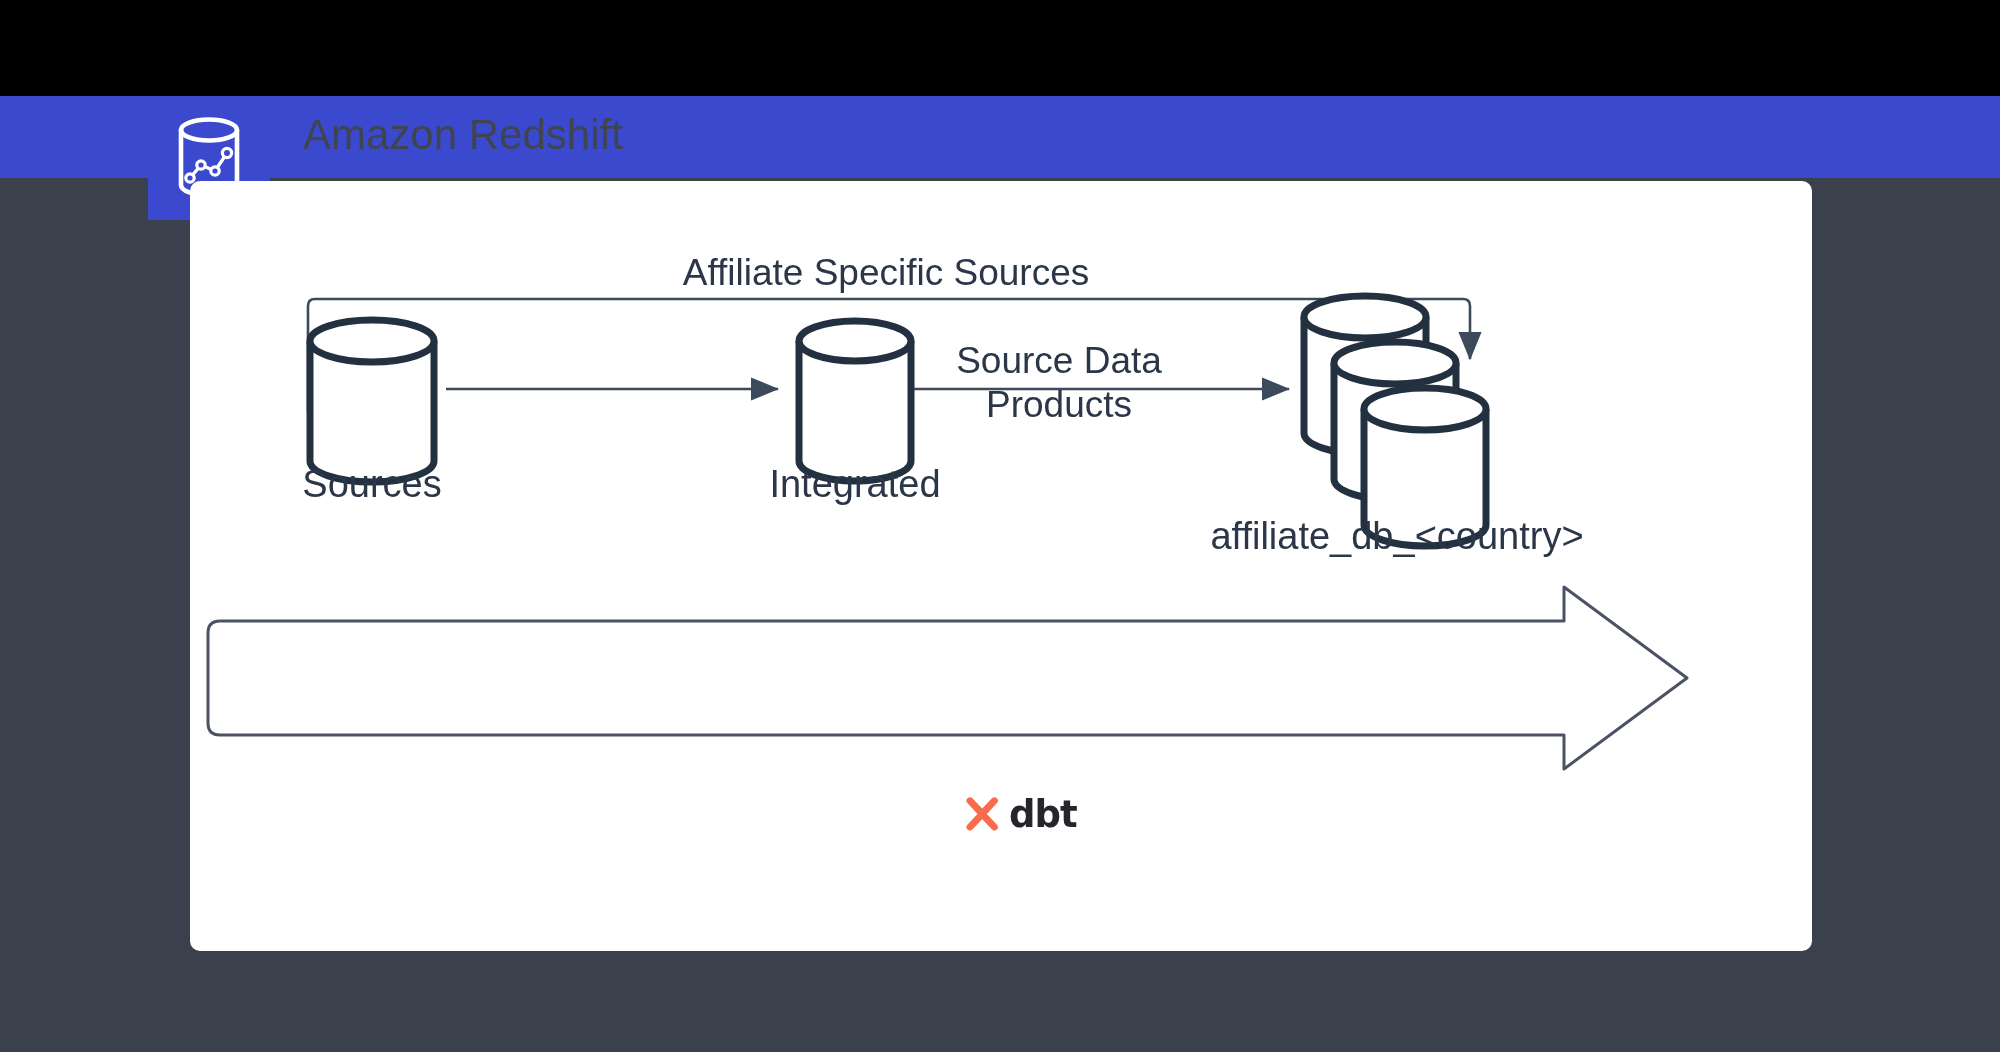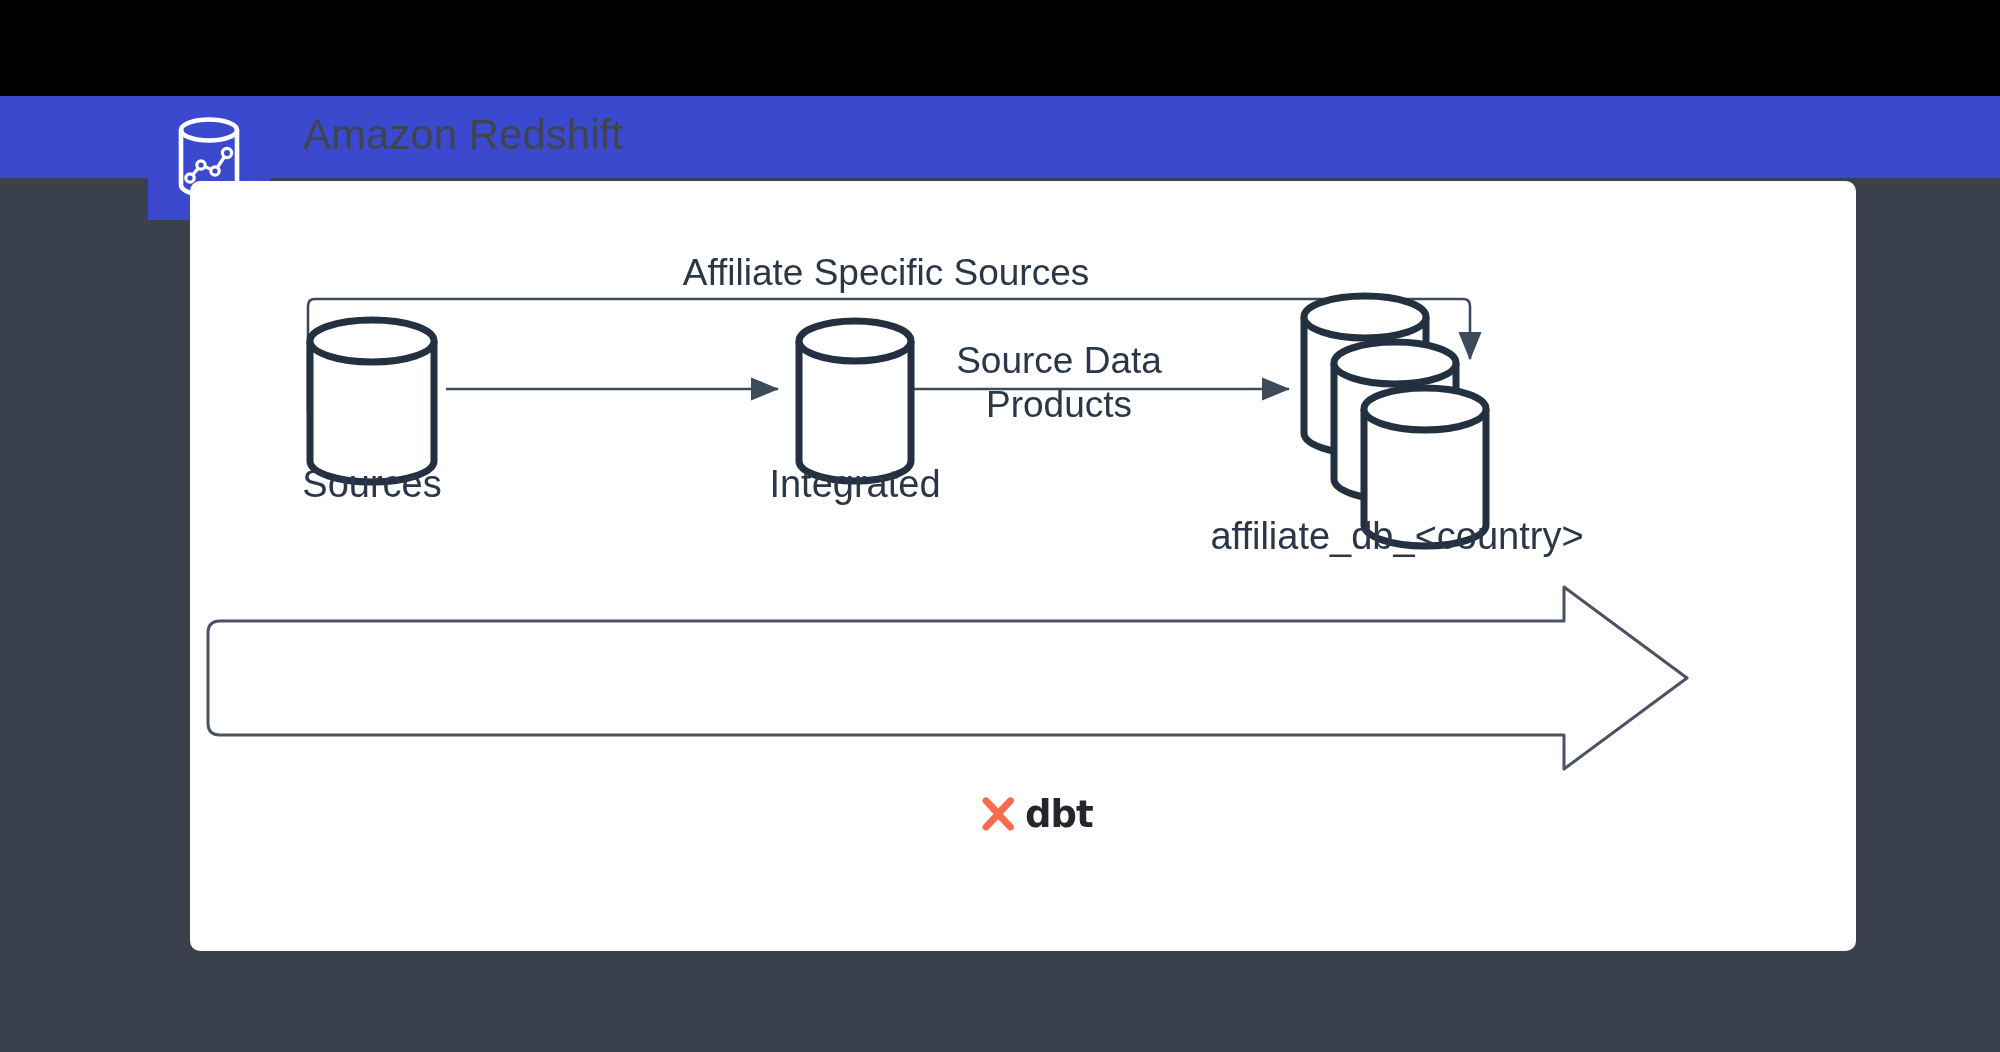--- a/index.html
+++ b/index.html
@@ -66,30 +66,29 @@
   }
   
   .panel {
     position: absolute;
     left: 190px;
     top: 181px;
     width: 1622px;
     height: 770px;
     background: #ffffff;
     border-radius: 10px;
-    padding-left: 44px;
   }
   .panel-svg {
     position: absolute;
     left: 0;
     top: 0;
   }
   .dbt-logo {
     position: absolute;
-    left: 788px;
+    left: 772px;
     top: 613px;
     display: flex;
     align-items: center;
     gap: 7px;
   }
   .dbt-word {
     font-family: "DejaVu Sans", sans-serif;
     font-size: 37px;
     font-weight: 700;
     color: #25252c;

